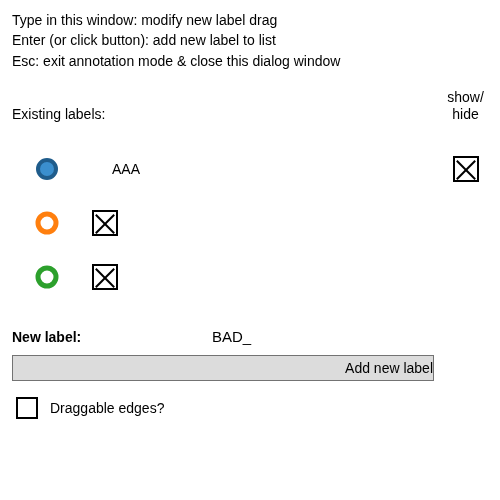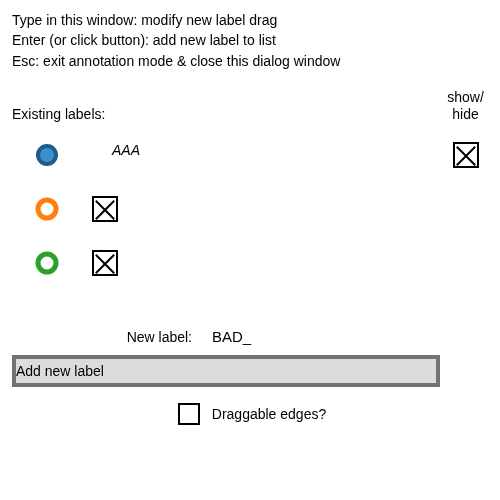--- a/index.html
+++ b/index.html
@@ -25,22 +25,22 @@
     font-size: 14px;
   }
   .showhide {
     font-size: 14px;
     text-align: center;
     line-height: 1.2;
     width: 45px;
   }
   .label-row {
     display: flex;
+    align-items: center;
     height: 54px;
-    font-style: italic;
   }
   .swatch {
     width: 70px;
     display: flex;
     justify-content: center;
   }
   .label-name {
     flex: 1;
     padding-left: 30px;
     font-size: 14px;
@@ -73,45 +73,44 @@
     border: 2px solid #000;
     box-sizing: border-box;
   }
   .newlabel-row {
     display: flex;
     align-items: center;
     margin-top: 24px;
     margin-bottom: 10px;
   }
   .newlabel-key {
-    font-weight: normal;
+    font-weight: bold;
     width: 200px;
-    text-align: right;
+    text-align: left;
     padding-right: 20px;
     box-sizing: border-box;
   }
   .newlabel-val {
     font-size: 15px;
     text-align: center;
   }
   .add-btn {
     width: 420px;
-    border: 4px solid #737373;
+    border: 1px solid #737373;
     background: #dcdcdc;
-    text-align: left;
+    text-align: right;
     padding: 4px 0;
     font-size: 14px;
     margin-bottom: 16px;
   }
   .drag-row {
     display: flex;
     align-items: center;
     gap: 12px;
     padding-left: 4px;
-    justify-content: center;
   }
 </style>
 </head>
 <body>
 
 <div class="instructions">
   <div>Type in this window: modify new label drag</div>
   <div>Enter (or click button): add new label to list</div>
   <div>Esc: exit annotation mode &amp; close this dialog window</div>
 </div>

